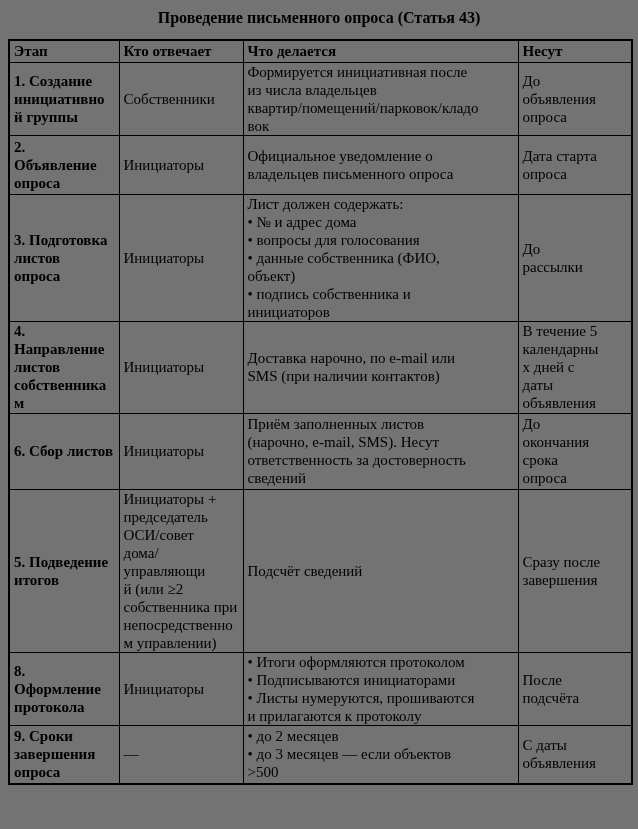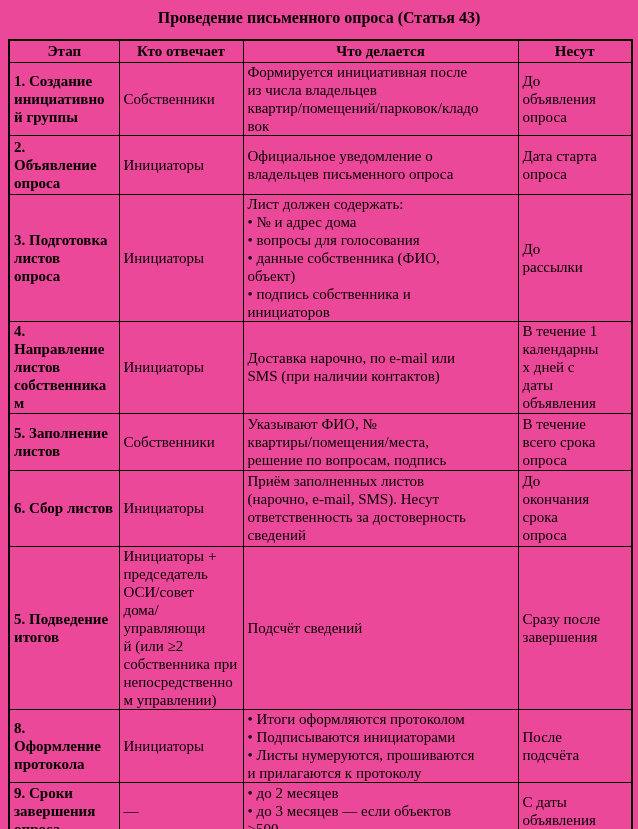--- a/index.html
+++ b/index.html
@@ -4,21 +4,21 @@
 <style>
   html, body {
     margin: 0;
     padding: 0;
     background: #ffffff;
   }
   .page {
     position: relative;
     width: 638px;
     height: 829px;
-    background: #ec4899;
+    background: #737373;
     color: #000000;
     font-family: "Liberation Serif", "DejaVu Serif", serif;
     overflow: hidden;
   }
   .doc-title {
     margin: 8px 4px 0 4px;
     text-align: center;
     font-size: 16px;
     font-weight: bold;
     line-height: 20px;
@@ -36,21 +36,21 @@
     line-height: 18px;
     vertical-align: middle;
     padding: 0 4px;
     white-space: pre-line;
     overflow-wrap: break-word;
     text-align: left;
     font-weight: normal;
   }
   table.survey th {
     font-weight: bold;
-    text-align: center;
+    text-align: left;
   }
   table.survey td.stage {
     font-weight: bold;
     margin-left: 32px;
   }
 </style>
 </head>
 <body>
 
 <div class="page">
@@ -111,36 +111,25 @@
     </tr>
     <tr style="height:92px">
       <td class="stage">4.
 Направление
 листов
 собственника
 м</td>
       <td>Инициаторы</td>
       <td>Доставка нарочно, по e-mail или
 SMS (при наличии контактов)</td>
-      <td>В течение 1
+      <td>В течение 5
 календарны
 х дней с
 даты
 объявления</td>
-    </tr>
-    <tr style="height:57px">
-      <td class="stage">5. Заполнение
-листов</td>
-      <td>Собственники</td>
-      <td>Указывают ФИО, №
-квартиры/помещения/места,
-решение по вопросам, подпись</td>
-      <td>В течение
-всего срока
-опроса</td>
     </tr>
     <tr style="height:76px">
       <td class="stage">6. Сбор листов</td>
       <td>Инициаторы</td>
       <td>Приём заполненных листов
 (нарочно, e-mail, SMS). Несут
 ответственность за достоверность
 сведений</td>
       <td>До
 окончания

